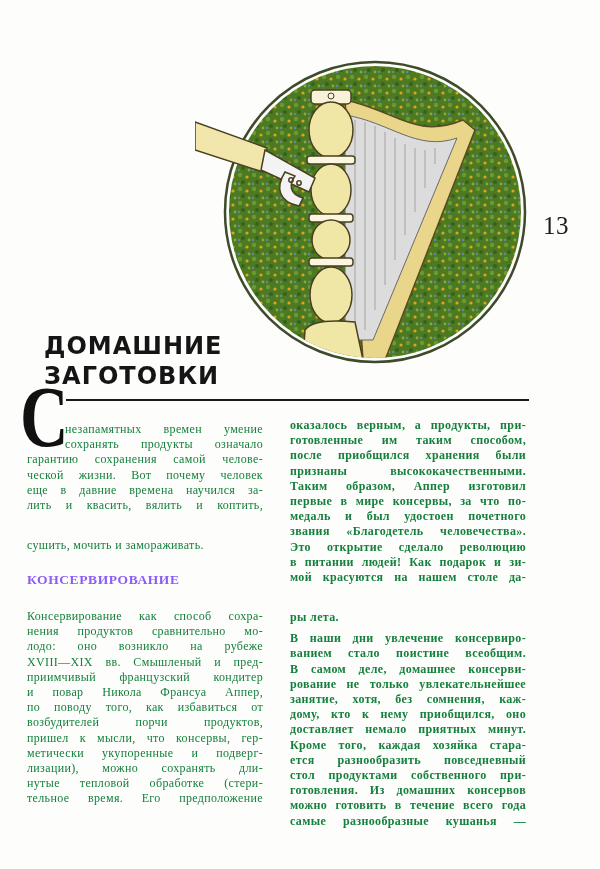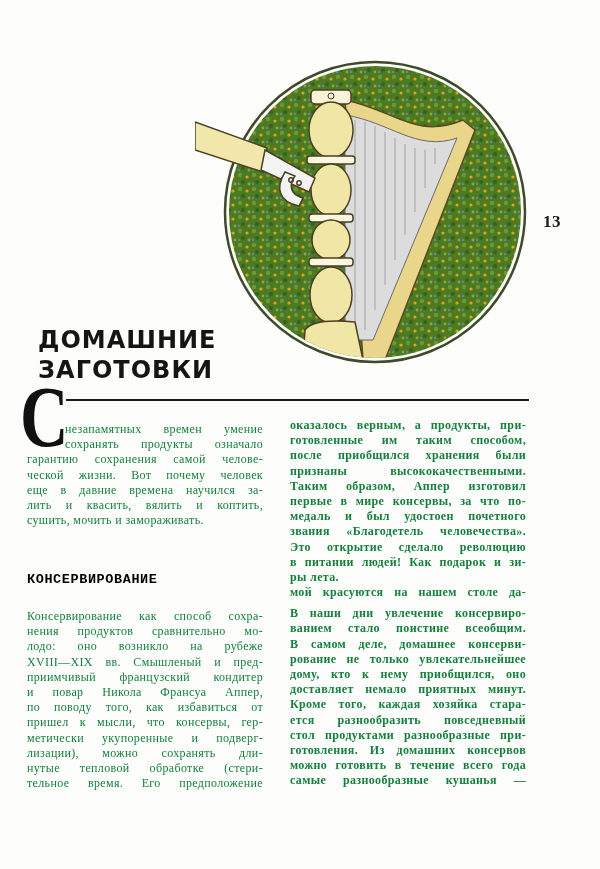--- a/index.html
+++ b/index.html
@@ -2,43 +2,43 @@
 <html><head>
 <meta charset="utf-8">
 <style>
   html, body { margin: 0; padding: 0; }
   body {
     width: 600px; height: 869px; background: #fdfdfb; position: relative; overflow: hidden;
     font-family: "Liberation Serif", "DejaVu Serif", serif; color: #2a2a2a;
   }
   .illustration { position: absolute; left: 195px; top: 60px; width: 335px; height: 305px; }
   .page-number {
-    position: absolute; left: 543px; top: 212px; font-size: 17px; font-weight: bold;
+    position: absolute; left: 543px; top: 212px; font-size: 25px; font-weight: normal;
     font-family: "Liberation Serif", serif; color: #1a1a1a; letter-spacing: 0.5px;
   }
   .chapter-title {
-    position: absolute; left: 26px; top: 313px; margin: 12px;
+    position: absolute; left: 26px; top: 313px; margin: 18px;
     font-family: "DejaVu Sans", "Liberation Sans", sans-serif; font-weight: bold;
     font-size: 24px; line-height: 30px; letter-spacing: 1px; color: #151515;
   }
   .chapter-title span { display: block; }
   .rule { position: absolute; left: 66px; top: 399px; width: 463px; height: 2px; background: #1a1a1a; }
   .dropcap {
     position: absolute; left: 20px; top: 374px; font-family: "Liberation Serif", serif;
     font-weight: bold; font-size: 86px; line-height: 86px; color: #111; transform: scaleX(0.78); transform-origin: left top;
   }
   .col { position: absolute; font-size: 12px; line-height: 15.2px; text-align: justify; letter-spacing: 0.35px; color: #15803d; }
   .col .line { display: block; text-align: justify; text-align-last: justify; white-space: nowrap; height: 15.2px; }
-  .col .line.last { text-align-last: left; }
+  .col .line.last { text-align-last: left; margin-top: 25px; }
   .intro { left: 27px; top: 422px; width: 236px; }
   .intro .line.indent { padding-left: 38px; }
   .section-heading {
     position: absolute; left: 27px; top: 572px; margin: 0;
-    font-family: Liberation Mono, monospace; font-weight: bold; font-size: 13.5px;
-    letter-spacing: 0.6px; color: #000000;
+    font-family: Liberation Serif, serif; font-weight: bold; font-size: 13.5px;
+    letter-spacing: 0.6px; color: #8b5cf6;
   }
   .body1 { left: 27px; top: 609px; width: 236px; }
   .body2 { left: 290px; top: 418px; width: 236px; font-weight: bold; }
   .body2 .para-gap { height: 6px; }
 </style>
 </head>
 <body>
 
 <svg class="illustration" viewBox="0 0 335 305" xmlns="http://www.w3.org/2000/svg">
   <defs>
@@ -118,46 +118,48 @@
 <h2 class="section-heading">КОНСЕРВИРОВАНИЕ</h2>
 
 <div class="col body1">
   <span class="line">Консервирование как способ сохра-</span>
   <span class="line">нения продуктов сравнительно мо-</span>
   <span class="line">лодо: оно возникло на рубеже</span>
   <span class="line">XVIII—XIX вв. Смышленый и пред-</span>
   <span class="line">приимчивый французский кондитер</span>
   <span class="line">и повар Никола Франсуа Аппер,</span>
   <span class="line">по поводу того, как избавиться от</span>
+  <span class="line">возбудителей порчи продуктов,</span>
   <span class="line">пришел к мысли, что консервы, гер-</span>
   <span class="line">метически укупоренные и подверг-</span>
   <span class="line">лизации), можно сохранять дли-</span>
   <span class="line">нутые тепловой обработке (стери-</span>
   <span class="line">тельное время. Его предположение</span>
 </div>
 
 <div class="col body2">
   <span class="line">оказалось верным, а продукты, при-</span>
   <span class="line">готовленные им таким способом,</span>
   <span class="line">после приобщился хранения были</span>
   <span class="line">признаны высококачественными.</span>
   <span class="line">Таким образом, Аппер изготовил</span>
   <span class="line">первые в мире консервы, за что по-</span>
   <span class="line">медаль и был удостоен почетного</span>
   <span class="line">звания «Благодетель человечества».</span>
   <span class="line">Это открытие сделало революцию</span>
   <span class="line">в питании людей! Как подарок и зи-</span>
+  <span class="line">мой красуются на нашем столе да-</span>
   <span class="line last">ры лета.</span>
-  <span class="line">мой красуются на нашем столе да-</span>
   <div class="para-gap"></div>
   <span class="line">В наши дни увлечение консервиро-</span>
   <span class="line">ванием стало поистине всеобщим.</span>
   <span class="line">В самом деле, домашнее консерви-</span>
   <span class="line">рование не только увлекательнейшее</span>
+  <span class="line">занятие, хотя, без сомнения, каж-</span>
   <span class="line">дому, кто к нему приобщился, оно</span>
   <span class="line">доставляет немало приятных минут.</span>
   <span class="line">Кроме того, каждая хозяйка стара-</span>
   <span class="line">ется разнообразить повседневный</span>
-  <span class="line">стол продуктами разнообразные при-</span>
+  <span class="line">стол продуктами собственного при-</span>
   <span class="line">готовления. Из домашних консервов</span>
   <span class="line">можно готовить в течение всего года</span>
   <span class="line">самые разнообразные кушанья —</span>
 </div>
 
 </body></html>

